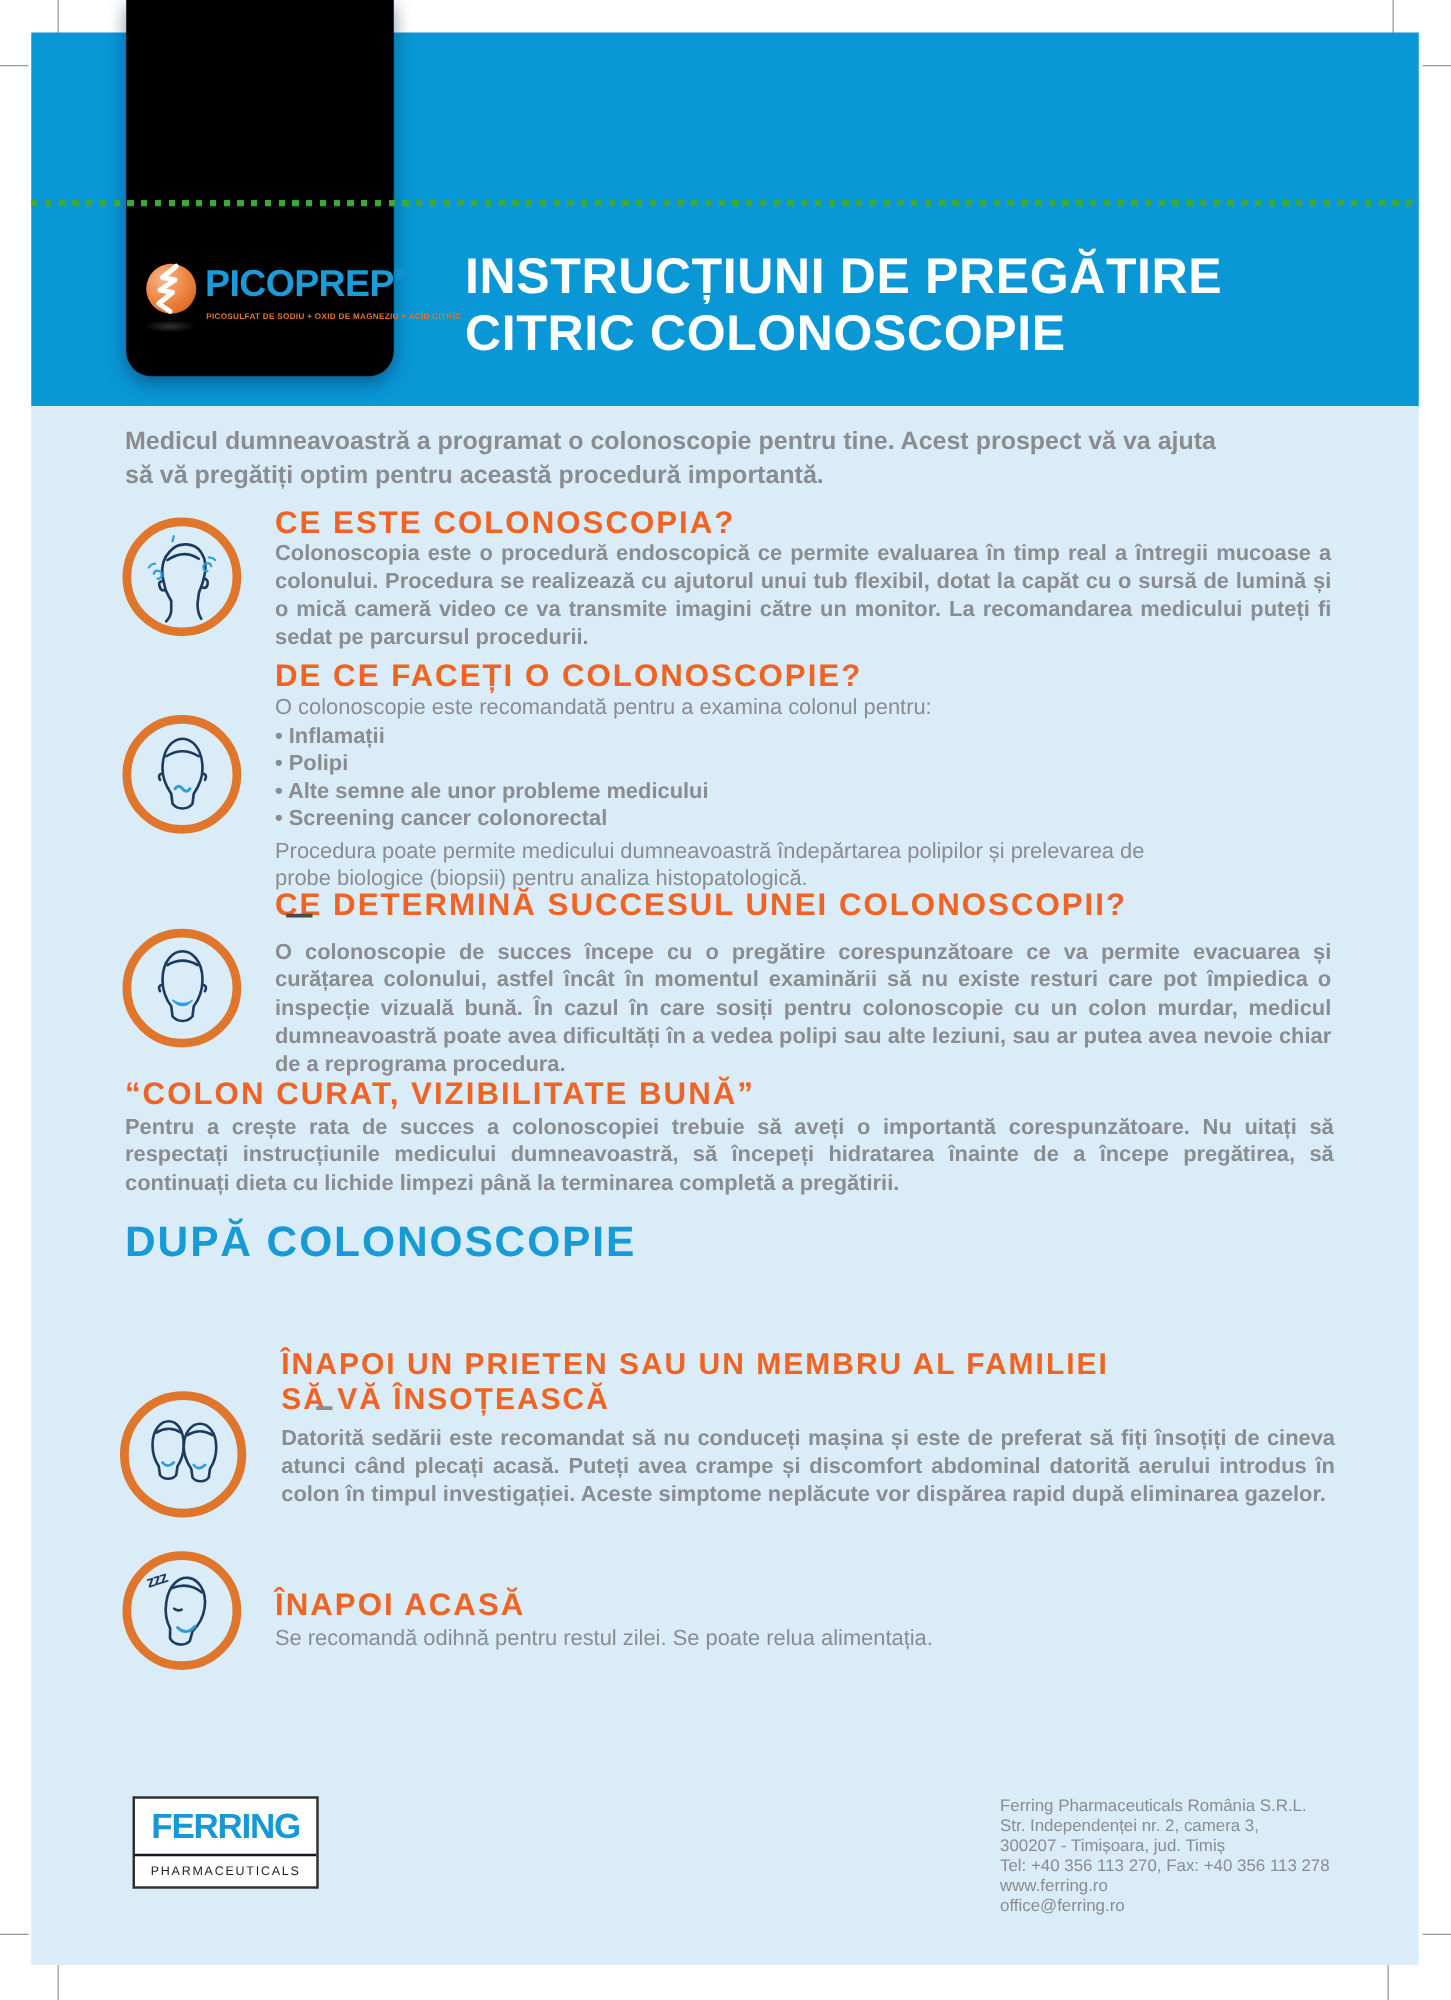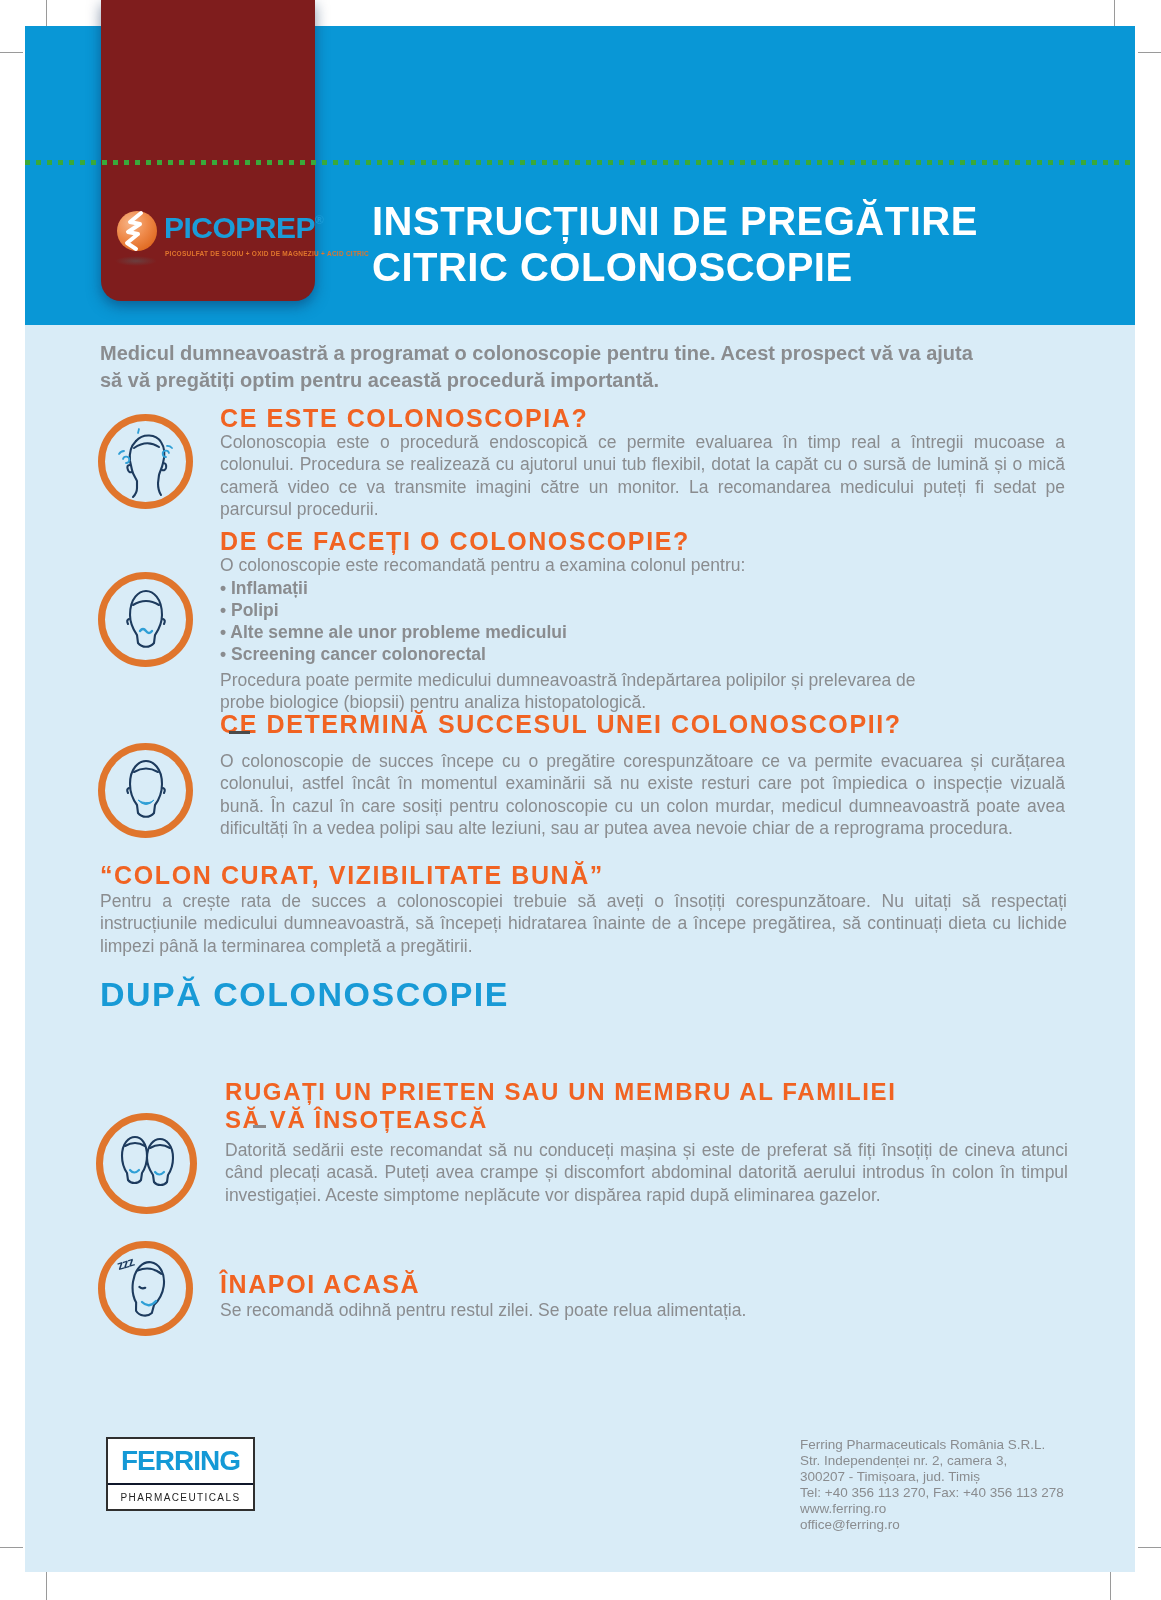--- a/index.html
+++ b/index.html
@@ -4,29 +4,29 @@
 <style>
   html,body{margin:0;padding:0;background:#ffffff;}
   .page{position:relative;width:1161px;height:1600px;background:#ffffff;overflow:hidden;
         font-family:"Liberation Sans", sans-serif;}
   .abs{position:absolute;}
   .crop{position:absolute;background:#9a9a9a;}
   .band{position:absolute;left:25px;top:26px;width:1110px;height:299px;background:#0997d6;}
   .panel{position:absolute;left:25px;top:325px;width:1110px;height:1247px;background:#d9ecf7;}
   .dots{position:absolute;left:25px;top:160px;width:1110px;height:5px;z-index:6;
         background:repeating-linear-gradient(90deg,#3aa93a 0 5px,rgba(0,0,0,0) 5px 11px);}
-  .card{position:absolute;left:101px;top:0px;width:214px;height:301px;background:#7f1d1d;
+  .card{position:absolute;left:101px;top:0px;width:214px;height:301px;background:#000000;
         border-radius:0 0 20px 20px;box-shadow:0 5px 14px rgba(12,42,84,.5);z-index:5;}
   .title{position:absolute;left:372px;top:198px;color:#ffffff;font-weight:bold;
          font-size:40px;line-height:46px;letter-spacing:.5px;z-index:4;}
   .h-orange{color:#f16322;font-weight:bold;font-size:25px;letter-spacing:1.6px;white-space:nowrap;}
   .h-blue{color:#189ad6;font-weight:bold;font-size:34px;letter-spacing:1.5px;white-space:nowrap;}
   .txt{color:#8a8c8f;font-size:17.5px;line-height:22.4px;}
   .txt-b{color:#8a8c8f;font-size:20px;line-height:27px;font-weight:bold;}
-  .just{text-align:justify;}
+  .just{text-align:justify;font-weight:bold;}
   .bullet{color:#8a8c8f;font-size:17.5px;line-height:21.8px;font-weight:bold;}
   .bullet::before{content:"• ";}
   .icon-wrap{position:absolute;z-index:3;}
   .zzz{position:absolute;color:#1d3b5e;font-weight:bold;font-size:13px;letter-spacing:-1px;
        transform:rotate(-18deg);}
   .stray{position:absolute;background:#4a4a4a;z-index:7;}
   .logo-name{position:absolute;left:163px;top:213px;color:#1b9cd8;font-weight:bold;
              font-size:30px;letter-spacing:-0.5px;white-space:nowrap;}
   .logo-reg{font-size:12px;vertical-align:14px;}
   .logo-tag{position:absolute;left:164px;top:250px;color:#e0752c;font-weight:bold;
@@ -140,40 +140,40 @@
         <path d="M66 46 q3 1 1 5"></path>
       </g>
       <path d="M41 58 Q49 67 57 58 Q53 62 45 60 Z" fill="#2f9fd6" stroke="#2f9fd6" stroke-width="1"></path>
     </svg>
   </span>
   <div class="abs h-orange" style="left:220px;top:710px;">CE DETERMINĂ SUCCESUL UNEI COLONOSCOPII?</div>
   <div class="stray" style="left:229px;top:731px;width:21px;height:3px;"></div>
   <div class="abs txt just" style="left:220px;top:750px;width:845px;">O colonoscopie de succes începe cu o pregătire corespunzătoare ce va permite evacuarea și curățarea colonului, astfel încât în momentul examinării să nu existe resturi care pot împiedica o inspecție vizuală bună. În cazul în care sosiți pentru colonoscopie cu un colon murdar, medicul dumneavoastră poate avea dificultăți în a vedea polipi sau alte leziuni, sau ar putea avea nevoie chiar de a reprograma procedura.</div>
 
   <div class="abs h-orange" style="left:100px;top:861px;">“COLON CURAT, VIZIBILITATE BUNĂ”</div>
-  <div class="abs txt just" style="left:100px;top:890px;width:967px;">Pentru a crește rata de succes a colonoscopiei trebuie să aveți o însoțiți corespunzătoare. Nu uitați să respectați instrucțiunile medicului dumneavoastră, să începeți hidratarea înainte de a începe pregătirea, să continuați dieta cu lichide limpezi până la terminarea completă a pregătirii.</div>
+  <div class="abs txt just" style="left:100px;top:890px;width:967px;">Pentru a crește rata de succes a colonoscopiei trebuie să aveți o importantă corespunzătoare. Nu uitați să respectați instrucțiunile medicului dumneavoastră, să începeți hidratarea înainte de a începe pregătirea, să continuați dieta cu lichide limpezi până la terminarea completă a pregătirii.</div>
 
   <div class="abs h-blue" style="left:100px;top:975px;">DUPĂ COLONOSCOPIE</div>
 
   <span class="icon-wrap" style="left:95px;top:1112px;">
     <svg width="103" height="103" viewBox="0 0 103 103">
       <circle cx="51.5" cy="51.5" r="47" fill="none" stroke="#e0752c" stroke-width="7"></circle>
       <g fill="none" stroke="#1d3b5e" stroke-width="2.1" stroke-linecap="round">
         <path d="M27 44 C27 31 34 25 40 25 C46 25 52 31 52 44 C52 52 49 58 47 61 L46 68 C43 72 36 72 33 68 L32 61 C30 58 27 52 27 44"></path>
         <path d="M30 34 Q40 28 50 34"></path>
         <path d="M52 46 C52 33 59 27 65 27 C71 27 78 33 78 46 C78 54 75 60 73 63 L72 70 C69 74 62 74 59 70 L58 63 C56 60 52 54 52 46"></path>
         <path d="M55 36 Q65 30 75 36"></path>
       </g>
       <g fill="none" stroke="#2f9fd6" stroke-width="2.2" stroke-linecap="round">
         <path d="M35 58 q4 5 9 0"></path>
         <path d="M60 60 q4 5 9 0"></path>
       </g>
     </svg>
   </span>
-  <div class="abs h-orange" style="left:225px;top:1078px;font-size:24px;">RUGAȚI UN PRIETEN SAU UN MEMBRU AL FAMILIEI</div>
+  <div class="abs h-orange" style="left:225px;top:1078px;font-size:24px;">ÎNAPOI UN PRIETEN SAU UN MEMBRU AL FAMILIEI</div>
   <div class="abs h-orange" style="left:225px;top:1106px;font-size:24px;">SĂ VĂ ÎNSOȚEASCĂ</div>
   <div class="stray" style="left:253px;top:1125px;width:13px;height:2.5px;background:#8a8c8f;"></div>
   <div class="abs txt just" style="left:225px;top:1139px;width:843px;">Datorită sedării este recomandat să nu conduceți mașina și este de preferat să fiți însoțiți de cineva atunci când plecați acasă. Puteți avea crampe și discomfort abdominal datorită aerului introdus în colon în timpul investigației. Aceste simptome neplăcute vor dispărea rapid după eliminarea gazelor.</div>
 
   <span class="icon-wrap" style="left:97px;top:1240px;">
     <svg width="97" height="97" viewBox="0 0 97 97">
       <circle cx="48.5" cy="48.5" r="44" fill="none" stroke="#e0752c" stroke-width="7"></circle>
       <g fill="none" stroke="#1d3b5e" stroke-width="2.1" stroke-linecap="round" transform="rotate(8 50 50)">
         <path d="M35 44 C35 29 43 22 50 22 C57 22 66 29 66 44 C66 53 62 60 59 64 L58 72 C54 77 46 77 42 72 L41 64 C38 60 35 53 35 44"></path>
         <path d="M38 32 Q50 25 62 32"></path>

